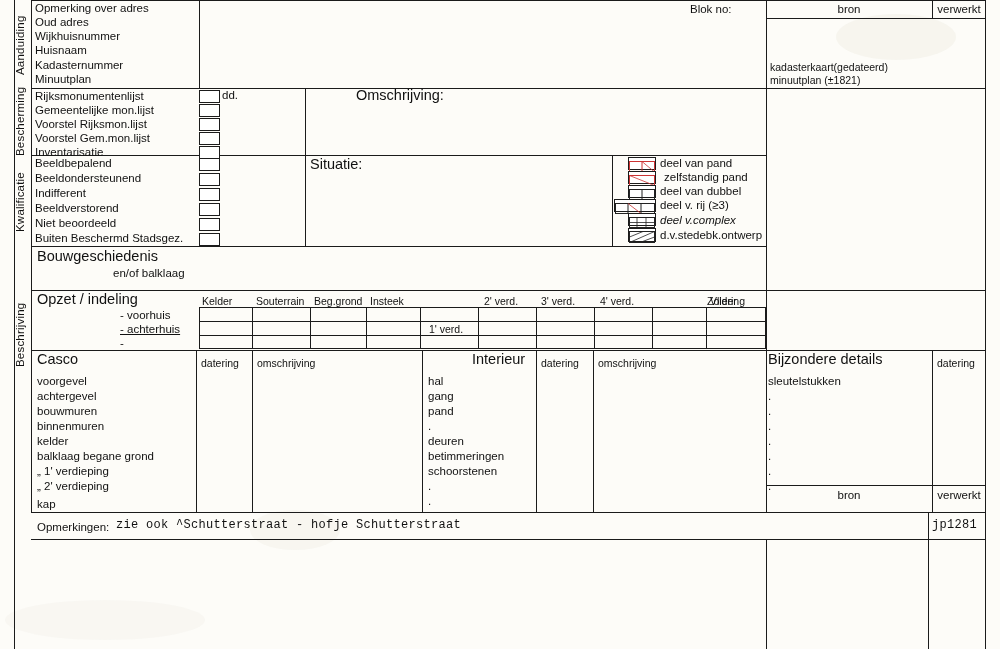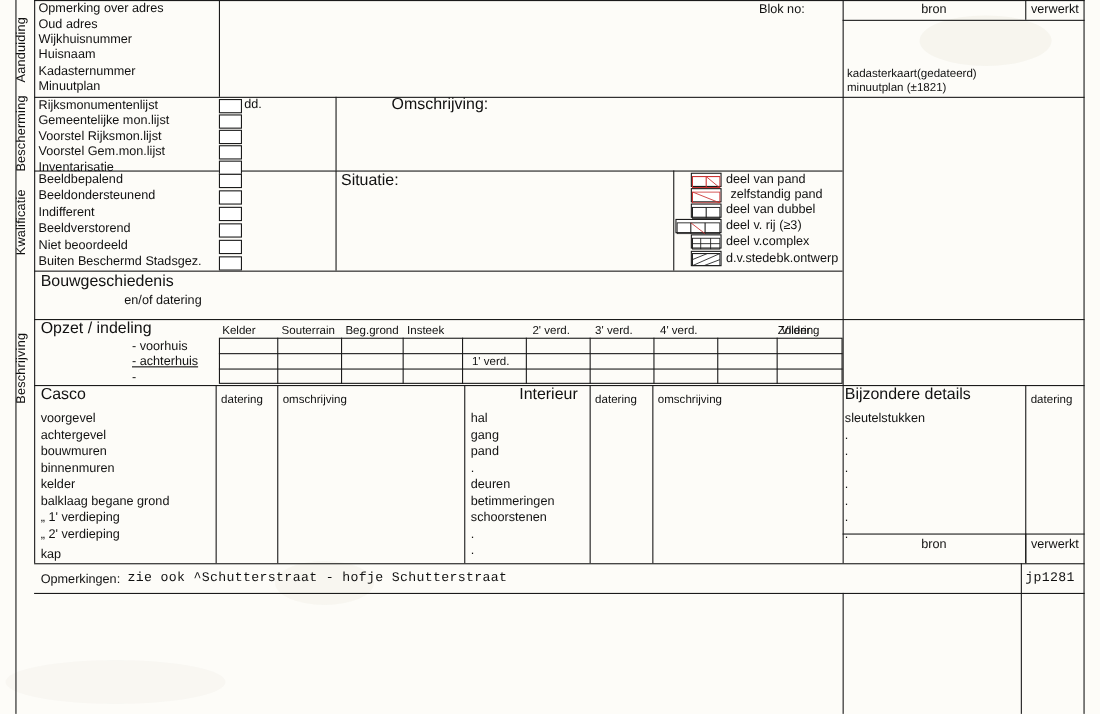--- a/index.html
+++ b/index.html
@@ -160,26 +160,26 @@
       <line x1="0.5" y1="11.5" x2="25.5" y2="0.5" stroke="#222" stroke-width="0.8"></line>
       <line x1="0.5" y1="6" x2="14" y2="0.5" stroke="#222" stroke-width="0.8"></line>
       <line x1="11" y1="11.5" x2="25.5" y2="6" stroke="#222" stroke-width="0.8"></line>
     </svg>
   </div>
 
   <div class="lbl" style="left:660px; top:157px;">deel van pand</div>
   <div class="lbl" style="left:664px; top:171px;">zelfstandig pand</div>
   <div class="lbl" style="left:660px; top:185px;">deel van dubbel</div>
   <div class="lbl" style="left:660px; top:199px;">deel v. rij  (≥3)</div>
-  <div class="lbl" style="left:660px; top:214px;">deel v.complex</div>
+  <div class="lbl" style="left:660px; top:214px;font-style:italic;">deel v.complex</div>
   <div class="lbl" style="left:660px; top:229px;">d.v.stedebk.ontwerp</div>
 
   <div class="hr" style="left:31px; top:290px; width:955px;"></div>
   <div class="lbl big" style="left:37px; top:250px;">Bouwgeschiedenis</div>
-  <div class="lbl" style="left:113px; top:267px;">en/of datering</div>
+  <div class="lbl" style="left:113px; top:267px;">en/of balklaag</div>
 
   <div class="lbl big" style="left:37px; top:293px;">Opzet / indeling</div>
 
   <div class="lbl lbl-sm" style="left:202px; top:295px;">Kelder</div>
   <div class="lbl lbl-sm" style="left:256px; top:295px;">Souterrain</div>
   <div class="lbl lbl-sm" style="left:314px; top:295px;">Beg.grond</div>
   <div class="lbl lbl-sm" style="left:370px; top:295px;">Insteek</div>
   <div class="lbl lbl-sm" style="left:429px; top:295px;margin-top:28px;">1' verd.</div>
   <div class="lbl lbl-sm" style="left:484px; top:295px;">2' verd.</div>
   <div class="lbl lbl-sm" style="left:541px; top:295px;">3' verd.</div>

